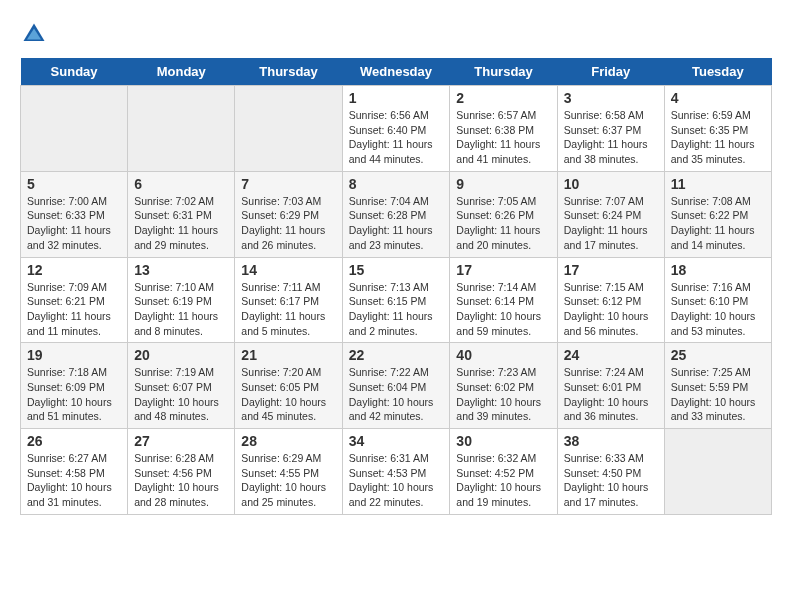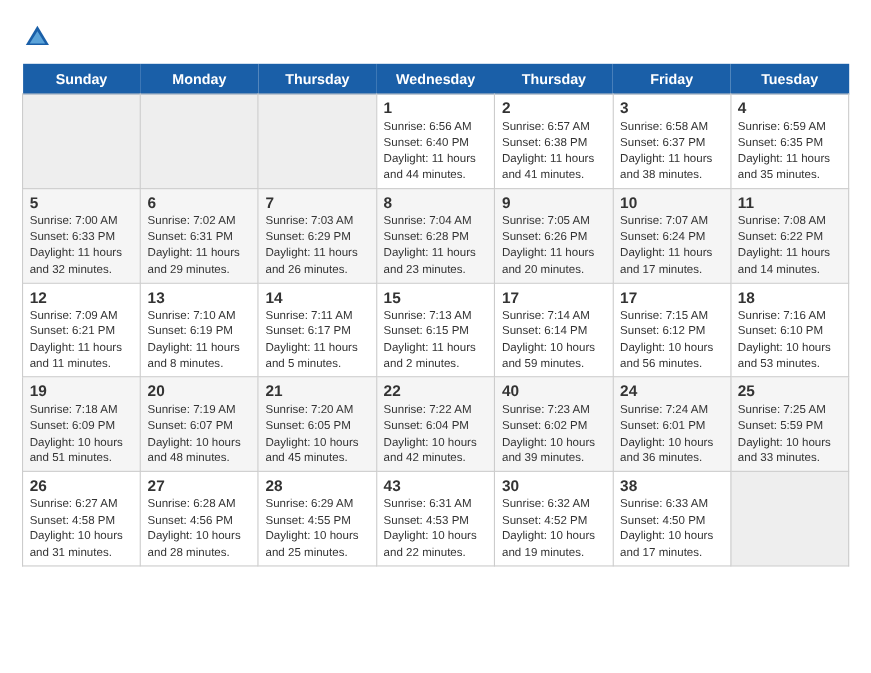--- a/index.html
+++ b/index.html
@@ -236,21 +236,21 @@
         </td>
         <td>
           <span class="day-number">27</span>
           <div class="day-info">Sunrise: 6:28 AM<br>Sunset: 4:56 PM<br>Daylight: 10 hours and 28 minutes.</div>
         </td>
         <td>
           <span class="day-number">28</span>
           <div class="day-info">Sunrise: 6:29 AM<br>Sunset: 4:55 PM<br>Daylight: 10 hours and 25 minutes.</div>
         </td>
         <td>
-          <span class="day-number">43</span>
+          <span class="day-number">34</span>
           <div class="day-info">Sunrise: 6:31 AM<br>Sunset: 4:53 PM<br>Daylight: 10 hours and 22 minutes.</div>
         </td>
         <td>
           <span class="day-number">30</span>
           <div class="day-info">Sunrise: 6:32 AM<br>Sunset: 4:52 PM<br>Daylight: 10 hours and 19 minutes.</div>
         </td>
         <td>
           <span class="day-number">38</span>
           <div class="day-info">Sunrise: 6:33 AM<br>Sunset: 4:50 PM<br>Daylight: 10 hours and 17 minutes.</div>
         </td>

